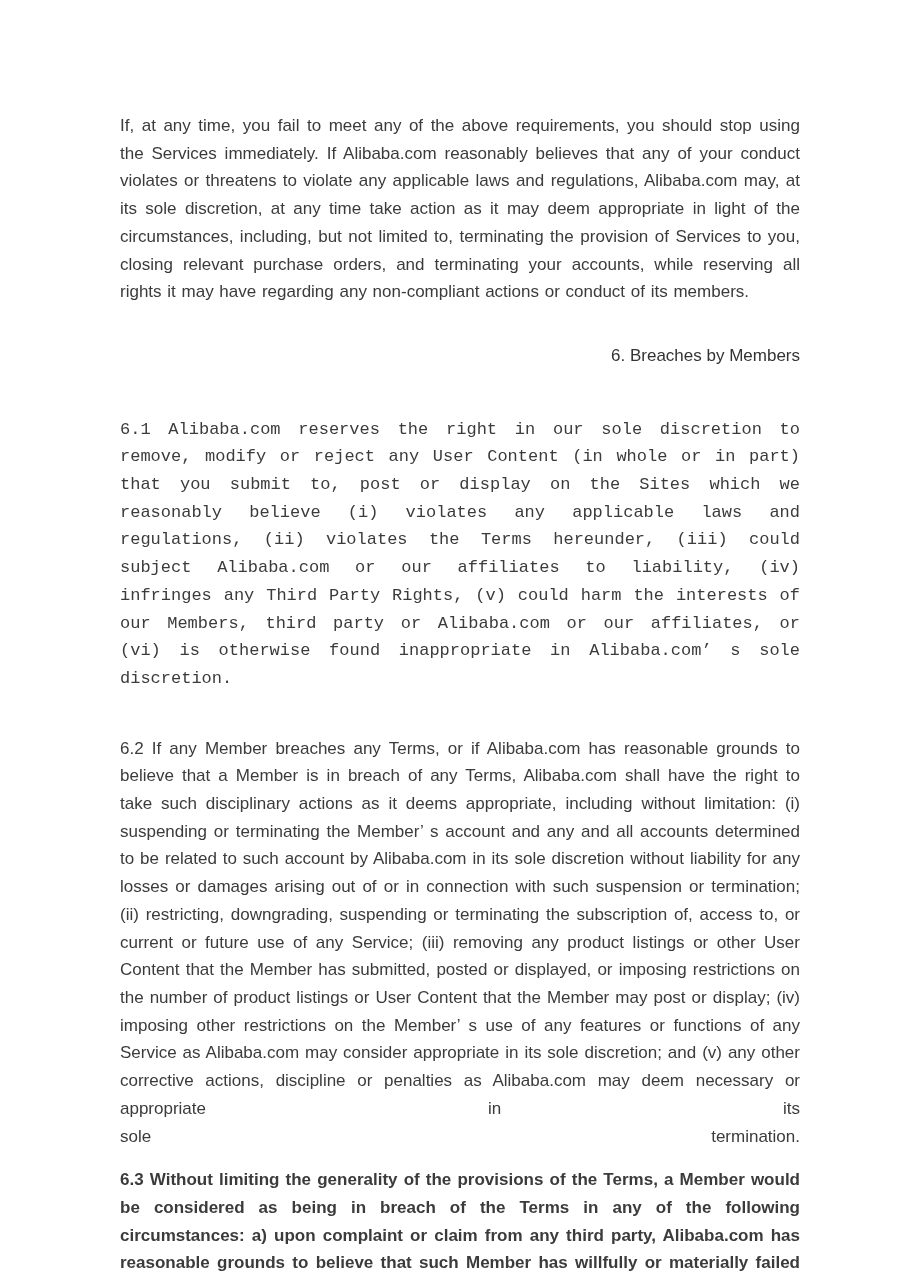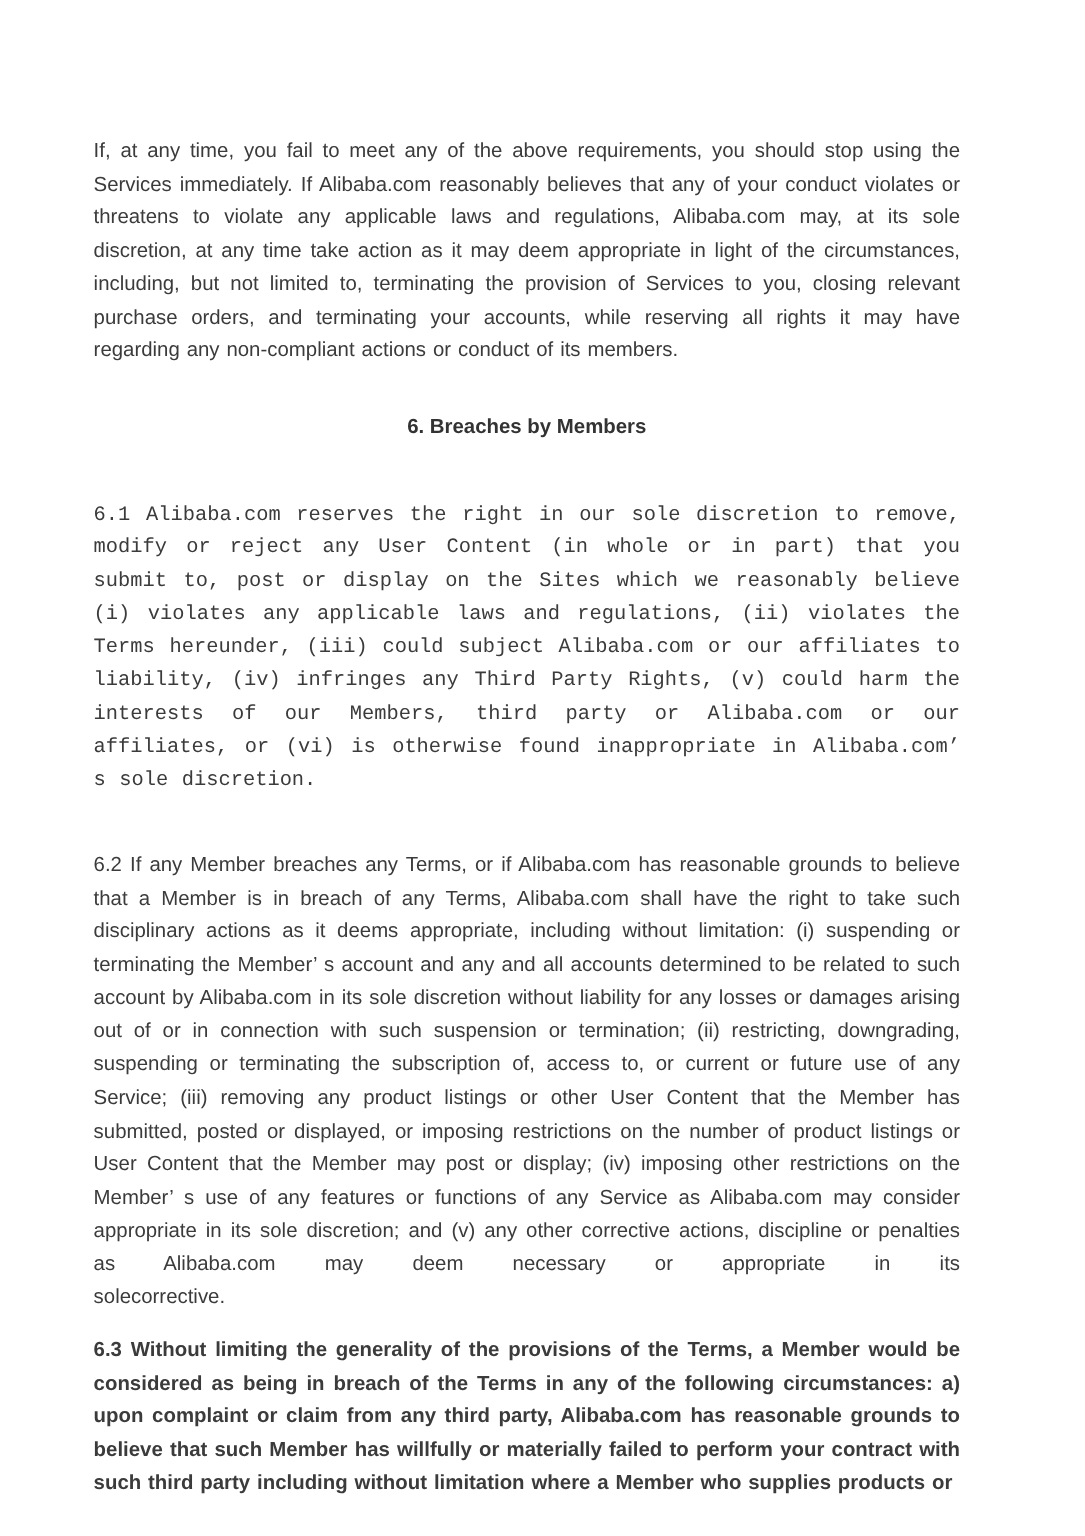--- a/index.html
+++ b/index.html
@@ -7,58 +7,58 @@
     padding: 0;
     background: #ffffff;
   }
   .page {
     position: relative;
     width: 904px;
     height: 1280px;
     margin: 0 auto;
     background: #ffffff;
     box-sizing: border-box;
-    padding: 112px 104px 0 78px;
+    padding: 112px 104px 0 120px;
     font-family: "Liberation Sans", sans-serif;
     font-size: 17px;
     line-height: 27.7px;
     color: #3b3b3b;
     overflow: hidden;
   }
   .para {
     margin: 0;
     text-align: justify;
     word-spacing: 1px;
   }
   .para.intro {
     margin-bottom: 36px;
   }
   .heading {
     margin: 0 0 46px 0;
     font-size: 17px;
-    font-weight: bold;
+    font-weight: normal;
     color: #333333;
-    text-align: center;
+    text-align: right;
   }
   .clause {
     margin-bottom: 42px;
     font-family: Liberation Mono, monospace;
   }
   .clause-group {
     margin-bottom: 16px;
   }
   .justify-all {
     text-align: justify;
     text-align-last: justify;
     margin: 0;
     word-spacing: 1px;
   }
   .spread-line {
     display: flex;
-    justify-content: flex-start;
+    justify-content: space-between;
   }
   .clause-last {
     margin-bottom: 0;
     font-weight: bold;
   }
 </style>
 </head>
 <body>
 
 <div class="page">
@@ -66,19 +66,19 @@
   <p class="para intro">If, at any time, you fail to meet any of the above requirements, you should stop using the Services immediately. If Alibaba.com reasonably believes that any of your conduct violates or threatens to violate any applicable laws and regulations, Alibaba.com may, at its sole discretion, at any time take action as it may deem appropriate in light of the circumstances, including, but not limited to, terminating the provision of Services to you, closing relevant purchase orders, and terminating your accounts, while reserving all rights it may have regarding any non-compliant actions or conduct of its members.</p>
 
   <h2 class="heading">6. Breaches by Members</h2>
 
   <p class="para clause">6.1 Alibaba.com reserves the right in our sole discretion to remove, modify or reject any User Content (in whole or in part) that you submit to, post or display on the Sites which we reasonably believe (i) violates any applicable laws and regulations, (ii) violates the Terms hereunder, (iii) could subject Alibaba.com or our affiliates to liability, (iv) infringes any Third Party Rights, (v) could harm the interests of our Members, third party or Alibaba.com or our affiliates, or (vi) is otherwise found inappropriate in Alibaba.com’ s sole discretion.</p>
 
   <div class="clause-group">
     <p class="justify-all">6.2 If any Member breaches any Terms, or if Alibaba.com has reasonable grounds to believe that a Member is in breach of any Terms, Alibaba.com shall have the right to take such disciplinary actions as it deems appropriate, including without limitation: (i) suspending or terminating the Member’ s account and any and all accounts determined to be related to such account by Alibaba.com in its sole discretion without liability for any losses or damages arising out of or in connection with such suspension or termination; (ii) restricting, downgrading, suspending or terminating the subscription of, access to, or current or future use of any Service; (iii) removing any product listings or other User Content that the Member has submitted, posted or displayed, or imposing restrictions on the number of product listings or User Content that the Member may post or display; (iv) imposing other restrictions on the Member’ s use of any features or functions of any Service as Alibaba.com may consider appropriate in its sole discretion; and (v) any other corrective actions, discipline or penalties as Alibaba.com may deem necessary or appropriate in its</p>
     <div class="spread-line">
       <span>sole</span>
-      <span>corrective.</span>
+      <span>termination.</span>
     </div>
   </div>
 
   <p class="para clause-last">6.3 Without limiting the generality of the provisions of the Terms, a Member would be considered as being in breach of the Terms in any of the following circumstances: a) upon complaint or claim from any third party, Alibaba.com has reasonable grounds to believe that such Member has willfully or materially failed to perform your contract with such third party including without limitation where a Member who supplies products or</p>
 
 </div>
 
 </body></html>

